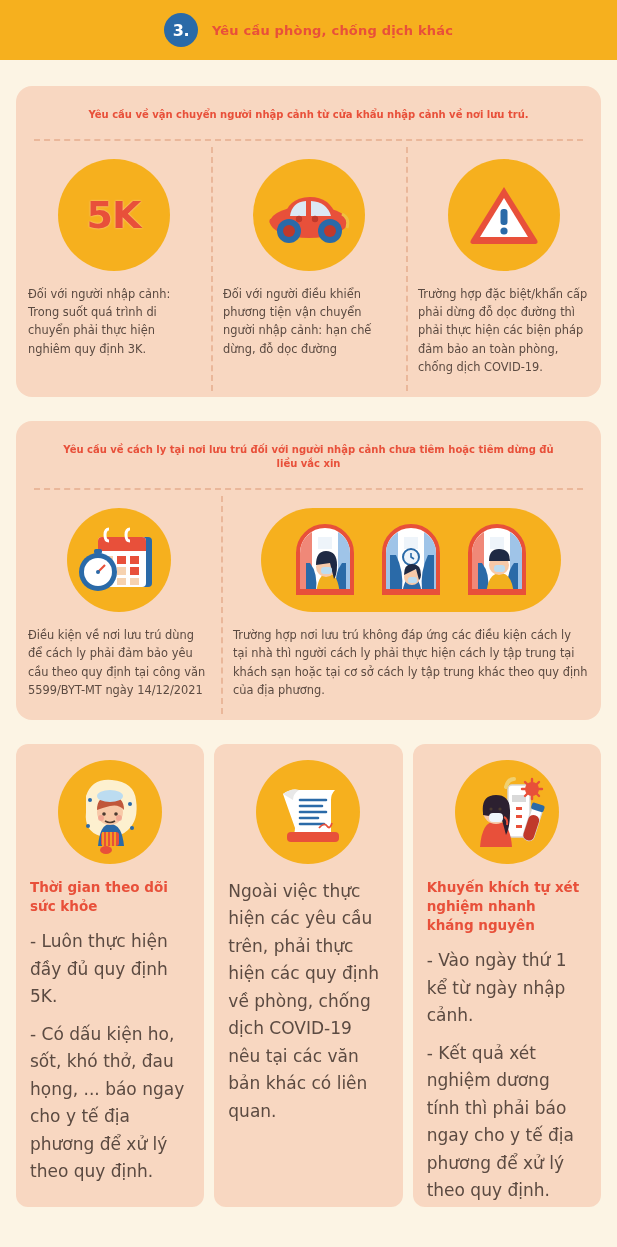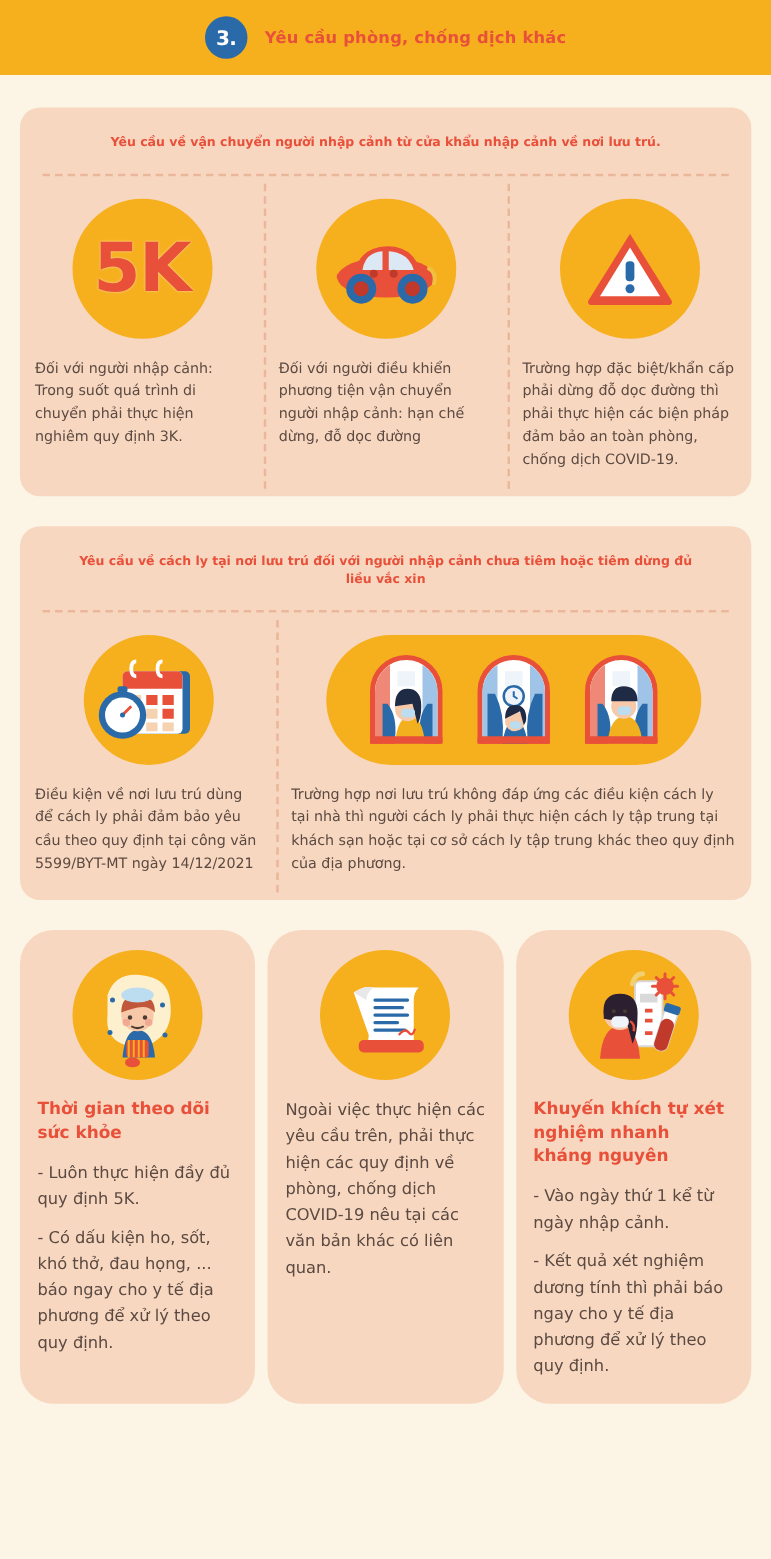--- a/index.html
+++ b/index.html
@@ -75,42 +75,42 @@
   }
   .circle-sm { width: 104px; height: 104px; }
   .pill {
     width: 300px; height: 104px; border-radius: 52px;
     background: #f6b01e;
     display: flex; align-items: center; justify-content: center;
     gap: 12px;
     overflow: hidden;
   }
   .text5k {
-    color: #e8503a; font-size: 54px; font-weight: bold;
+    color: #e8503a; font-size: 38px; font-weight: bold;
     letter-spacing: -1px;
     text-shadow: 0 0 2px #ffd9b0;
   }
 
   
   .sec-gap { height: 24px; }
   .top-gap { height: 26px; }
 
   
   .bottom-row { display: flex; gap: 10px; margin: 0 16px; }
   .bcard {
     flex: 1;
     background: #f8d7c1;
-    border-radius: 27px;
-    padding: 16px 14px 18px 14px;
+    border-radius: 12px;
+    padding: 16px 14px 2px 14px;
   }
   .bcard-head {
     color: #e8503a; font-size: 13.5px; font-weight: bold;
     line-height: 1.42; margin-bottom: 12px;
   }
-  .bullet { color: #5b4a41; font-size: 13px; line-height: 1.62; margin-bottom: 10px; }
+  .bullet { color: #5b4a41; font-size: 17px; line-height: 1.62; margin-bottom: 10px; }
   .bullet:last-child { margin-bottom: 0; }
   .bicon { display: flex; justify-content: center; margin-bottom: 14px; }
 </style>
 </head>
 <body>
 
 <div class="page">
 
   <div class="header">
     <div class="step-badge">3.</div>

